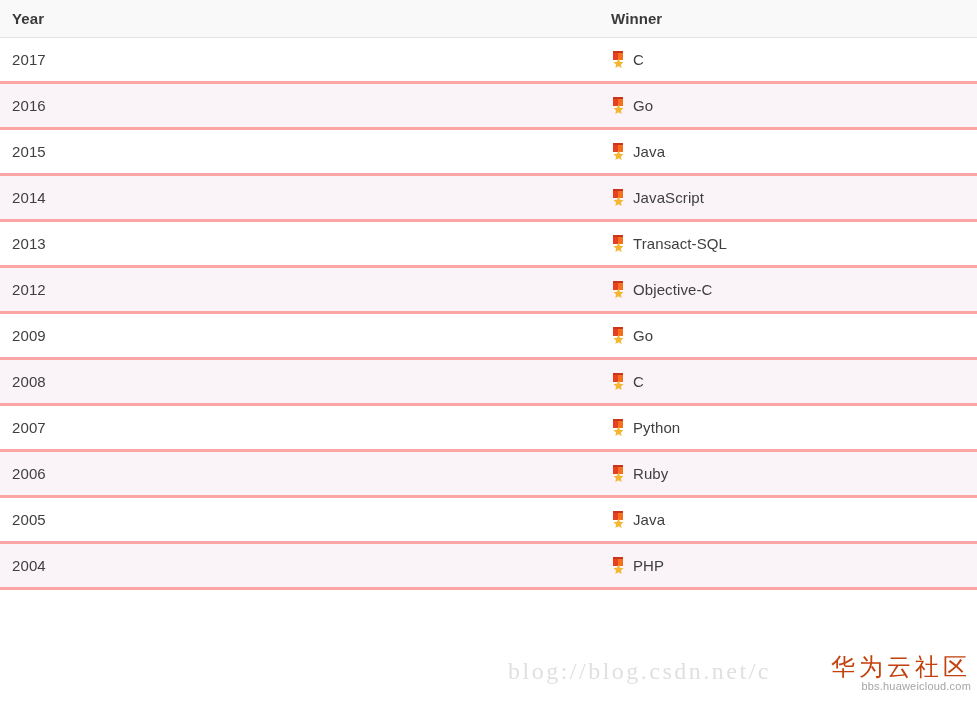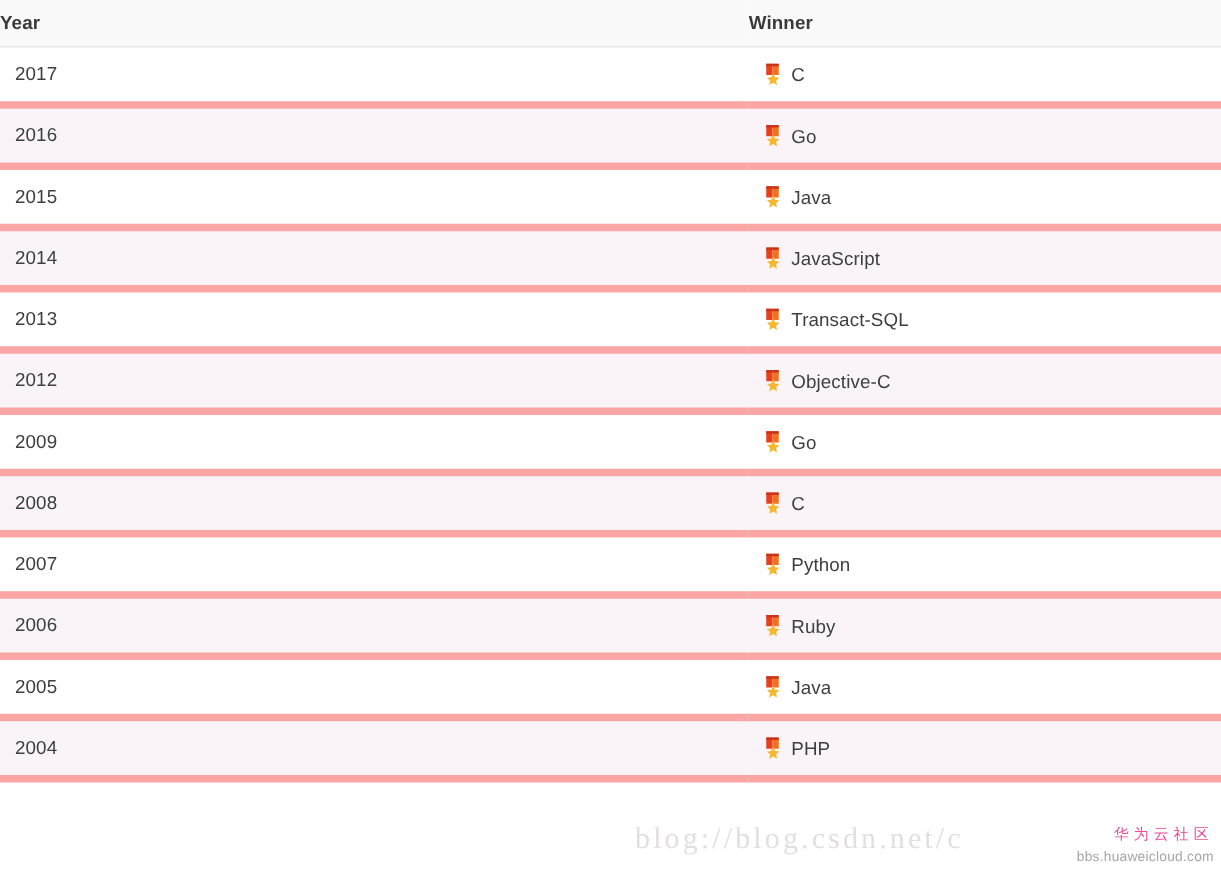--- a/index.html
+++ b/index.html
@@ -28,35 +28,35 @@
 
   table.winners col.col-year  { width: 599px; }
   table.winners col.col-winner{ width: 378px; }
 
   table.winners thead th {
     background: #f9f9f9;
     text-align: left;
     font-size: 15px;
     font-weight: bold;
     color: #3a3a3a;
-    padding: 0 0 0 0;
+    padding: 0 0 0 12px;
     height: 37px;
     line-height: 37px;
     border-bottom: 1px solid #e6e3e6;
     vertical-align: middle;
     letter-spacing: 0.1px;
   }
 
   table.winners tbody td {
     height: 43px;
     padding: 0 0 0 12px;
     font-size: 15px;
     color: #3f3f3f;
     vertical-align: middle;
-    border-bottom: 6px solid #fca5a5;
+    border-bottom: 3px solid #fca5a5;
     letter-spacing: 0.1px;
     white-space: nowrap;
   }
 
   table.winners tbody tr.row-odd  td { background: #ffffff; }
   table.winners tbody tr.row-even td { background: #faf4f8; }
 
   td.winner-cell {
     padding-left: 12px;
   }
@@ -116,23 +116,23 @@
   .wm-huawei {
     position: absolute;
     right: 6px;
     top: 655px;
     text-align: right;
     pointer-events: none;
     user-select: none;
   }
   .wm-huawei .cn {
     font-family: "DejaVu Sans", sans-serif;
-    font-size: 12px;
+    font-size: 24px;
     letter-spacing: 4px;
-    color: #ec4899;
+    color: #c2410c;
     line-height: 24px;
     white-space: nowrap;
     text-align: right;
   }
   .wm-huawei .url {
     font-family: Liberation Sans, sans-serif;
     font-size: 11px;
     color: #a5a5a5;
     letter-spacing: 0.2px;
     line-height: 14px;

